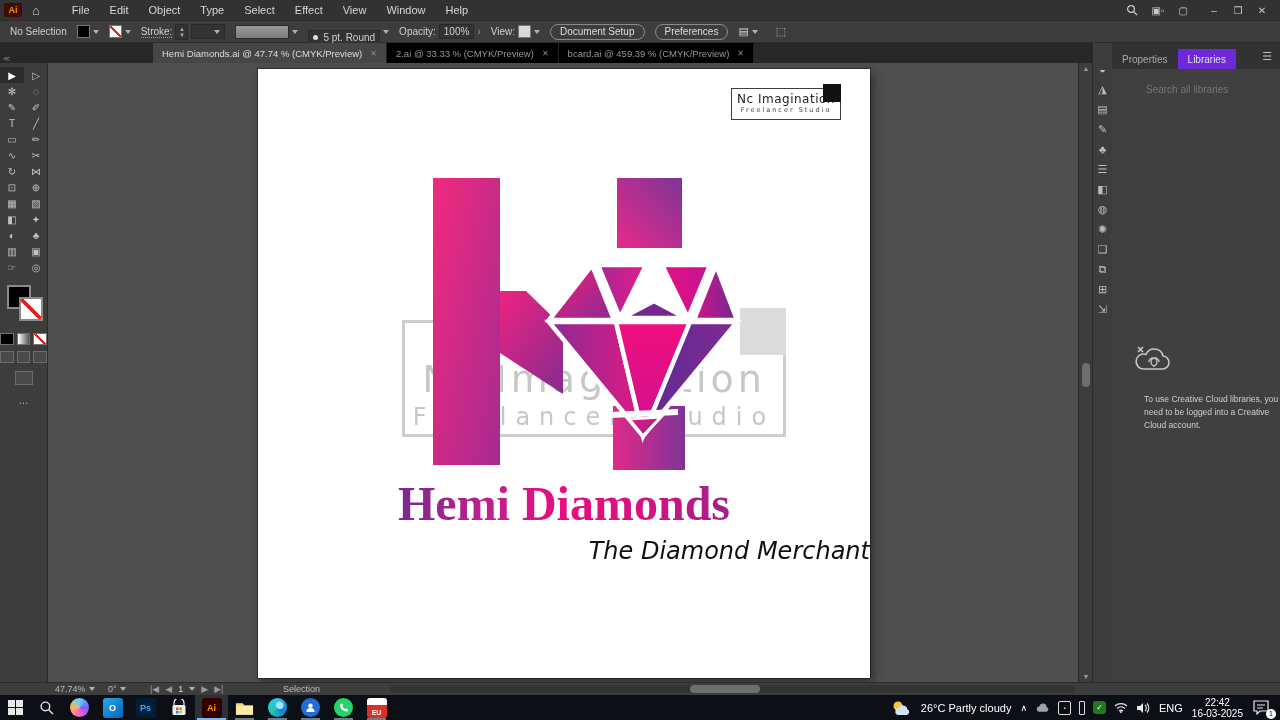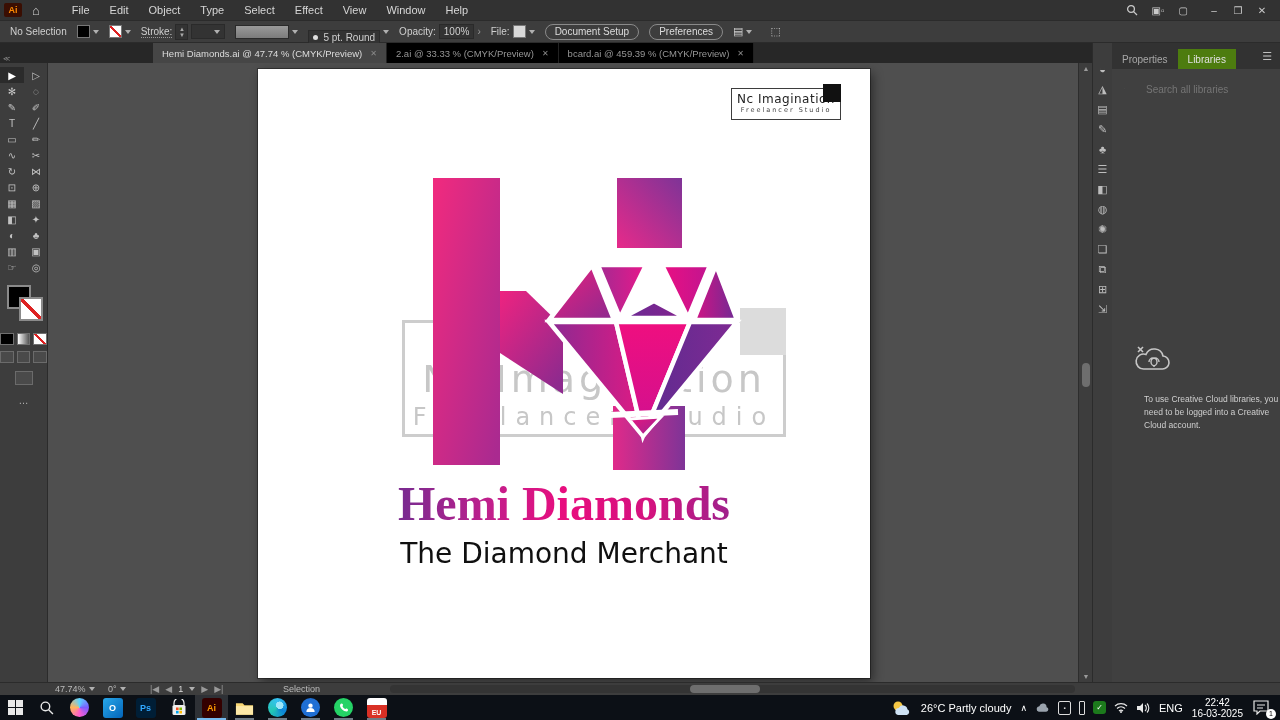--- a/index.html
+++ b/index.html
@@ -56,37 +56,37 @@
   .canvas{left:48px;top:63px;width:1030px;height:619px;background:#4f4f4f;overflow:hidden;}
   .artboard{position:absolute;left:210px;top:6px;width:612px;height:609px;background:#fff;box-shadow:0 0 0 1px rgba(0,0,0,.35),3px 4px 10px rgba(0,0,0,.45);}
   .wm-box{position:absolute;left:144px;top:251px;width:384px;height:117px;border:3px solid #cdcdcd;box-sizing:border-box;}
   .wm1{position:absolute;left:134px;top:288px;width:404px;text-align:center;font-family:"DejaVu Sans",sans-serif;font-size:38px;letter-spacing:4px;color:#c7c7c7;}
   .wm2{position:absolute;left:134px;top:334px;width:404px;text-align:center;font-family:"DejaVu Sans",sans-serif;font-size:24px;letter-spacing:9px;color:#c7c7c7;}
   .wm-square{position:absolute;left:482px;top:239px;width:46px;height:47px;background:#dcdcdc;}
   .logosvg{position:absolute;left:0;top:0;}
   .brand{position:absolute;left:0;top:407px;width:612px;text-align:center;font-family:Liberation Serif, serif;font-size:48px;font-weight:600;
          background:linear-gradient(90deg,#e5187c 0%,#7c2a90 24%,#c21f8c 38%,#e80d7e 50%,#d4137f 64%,#8b2790 82%,#c41e88 100%);
          -webkit-background-clip:text;background-clip:text;color:transparent;}
-  .tagline{position:absolute;left:0;top:468px;width:612px;text-align:center;font-family:"DejaVu Sans",sans-serif;font-size:28px;font-weight:500;color:#101010;}
+  .tagline{position:absolute;left:0;top:468px;width:612px;text-align:right;font-family:"DejaVu Sans",sans-serif;font-size:24px;font-weight:500;color:#101010;font-style:italic;}
   .badgebox{position:absolute;left:473px;top:19px;width:110px;height:32px;border:1.5px solid #3d3d3d;box-sizing:border-box;text-align:center;}
   .badge1{font-family:"DejaVu Sans",sans-serif;font-size:12px;letter-spacing:.5px;color:#222;margin-top:3px;}
   .badge2{font-family:"DejaVu Sans",sans-serif;font-size:6.5px;letter-spacing:2px;color:#444;}
   .badgesq{position:absolute;left:565px;top:15px;width:18px;height:18px;background:#111;}
   
   .vscroll{left:1078px;top:63px;width:14px;height:619px;background:#3d3d3d;border-left:1px solid #2d2d2d;box-sizing:border-box;}
   .vthumb{position:absolute;left:3px;top:300px;width:8px;height:24px;border-radius:4px;background:#6e6e6e;}
   .varrow{position:absolute;left:0;width:14px;text-align:center;color:#9a9a9a;font-size:7px;}
   
   .dock{left:1092px;top:43px;width:20px;height:639px;background:#3d3d3d;border-left:1px solid #2b2b2b;box-sizing:border-box;padding-top:16px;}
   .dockicon{height:20px;display:flex;align-items:center;justify-content:center;color:#bdbdbd;font-size:11px;}
   
   .panel{left:1112px;top:43px;width:168px;height:639px;background:#404040;}
   .panelhead{height:26px;background:#323232;display:flex;align-items:flex-end;}
   .ptab{height:20px;display:flex;align-items:center;padding:0 10px;font-size:10px;color:#a8a8a8;}
-  .ptab.active{background:#4d7c0f;color:#e0e0e0;}
+  .ptab.active{background:#6d28d9;color:#e0e0e0;}
   .pmenu{margin-left:auto;margin-right:8px;color:#c0c0c0;font-size:11px;align-self:center;}
   .searchrow{display:flex;align-items:flex-start;gap:19px;padding:14px 12px 0 12px;}
   .searchrow input{background:transparent;border:none;outline:none;color:#9a9a9a;font-size:10px;width:120px;font-family:"Liberation Sans",sans-serif;}
   .ccwrap{position:absolute;left:18px;top:300px;width:168px;text-align:left;}
   .ccmsg{margin-top:14px;padding:0 14px;font-size:8.5px;line-height:1.55;color:#cfcfcf;}
   
   .statusbar{left:0;top:682px;width:1280px;height:13px;background:#3d3d3d;border-top:1px solid #2b2b2b;box-sizing:border-box;color:#bbb;font-size:9px;}
   .sb{position:absolute;top:0;height:12px;display:flex;align-items:center;gap:3px;}
   .hstrack{position:absolute;left:390px;top:2px;width:685px;height:8px;background:#343434;border-radius:4px;}
   .hsthumb{position:absolute;left:300px;top:0;width:70px;height:8px;background:#6e6e6e;border-radius:4px;}
@@ -175,21 +175,21 @@
         <span>5 pt. Round</span>
       </span>
         <span class="caret"></span>
     </div>
     <div class="cb-item">
         <span>Opacity:</span>
       <span class="valbox">100%</span>
       <span style="color:#9a9a9a;">›</span>
     </div>
     <div class="cb-item">
-        <span>File:</span>
+        <span>View:</span>
       <span class="sw sw-style"></span>
         <span class="caret"></span>
     </div>
     <div class="cb-item">
         <button class="cbbtn">Document Setup</button>
       </div>
     <div class="cb-item">
         <button class="cbbtn">Preferences</button>
       </div>
     <div class="cb-item">

